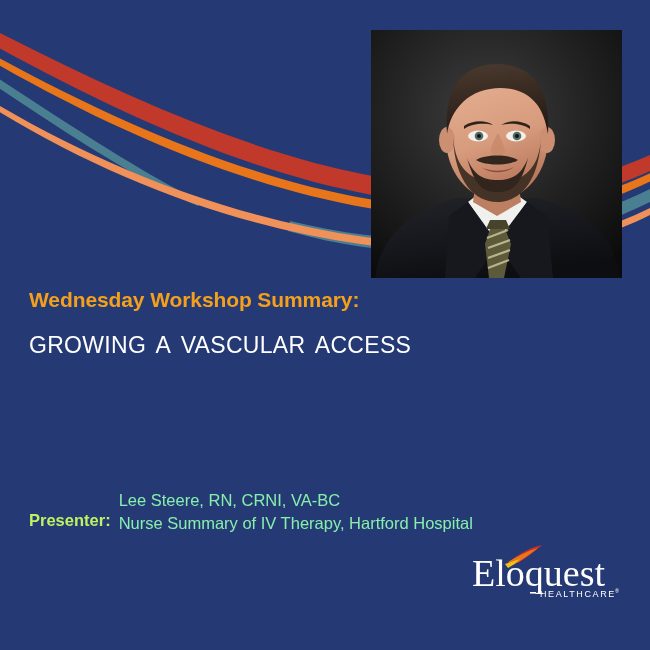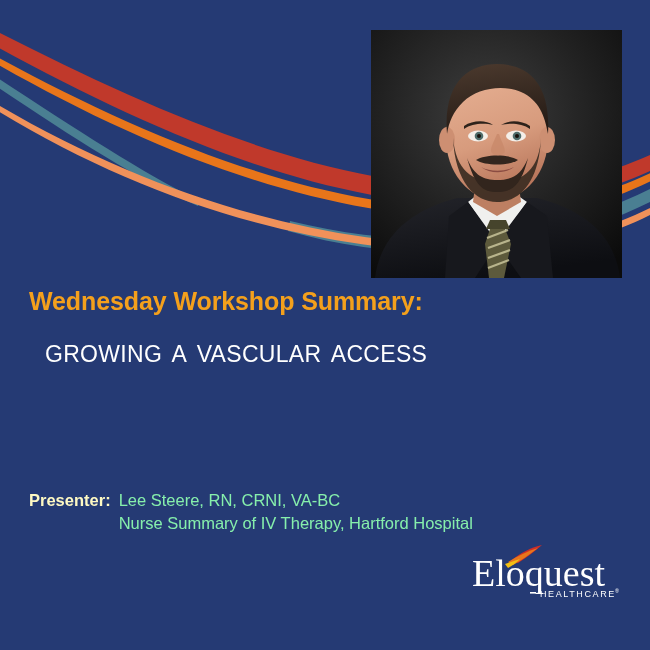--- a/index.html
+++ b/index.html
@@ -43,56 +43,57 @@
 
   
   #textblock {
     position: absolute;
     left: 29px;
     top: 289px;
     width: 600px;
   }
 
   .kicker {
-    font-size: 25px;
+    font-size: 21px;
     font-weight: bold;
     color: #f4a01c;
     letter-spacing: -0.1px;
     line-height: 1.0;
     margin: 0 0 11px 0;
     white-space: nowrap;
   }
 
   .title {
-    margin: 16px;
+    margin: 0;
     color: #ffffff;
     font-size: 33px;
     font-weight: normal;
     line-height: 1.30;
     font-variant: small-caps;
     text-transform: lowercase;
     letter-spacing: 0.3px;
   }
   .title .ln { display: block; white-space: nowrap; }
 
   
   #presenter {
     position: absolute;
     left: 29px;
     top: 489px;
     width: 600px;
     font-size: 16.5px;
     line-height: 1.42;
   }
   #presenter .plabel {
-    color: #fef9c3;
+    color: #bef264;
     font-weight: bold;
     display: inline-block;
     vertical-align: top;
     margin-right: 8px;
+    margin-top: 20px;
   }
   #presenter .pnames {
     display: inline-block;
     vertical-align: top;
     color: #86efac;
     font-weight: normal;
   }
   #presenter .pnames span { display: block; white-space: nowrap; }
 
   

